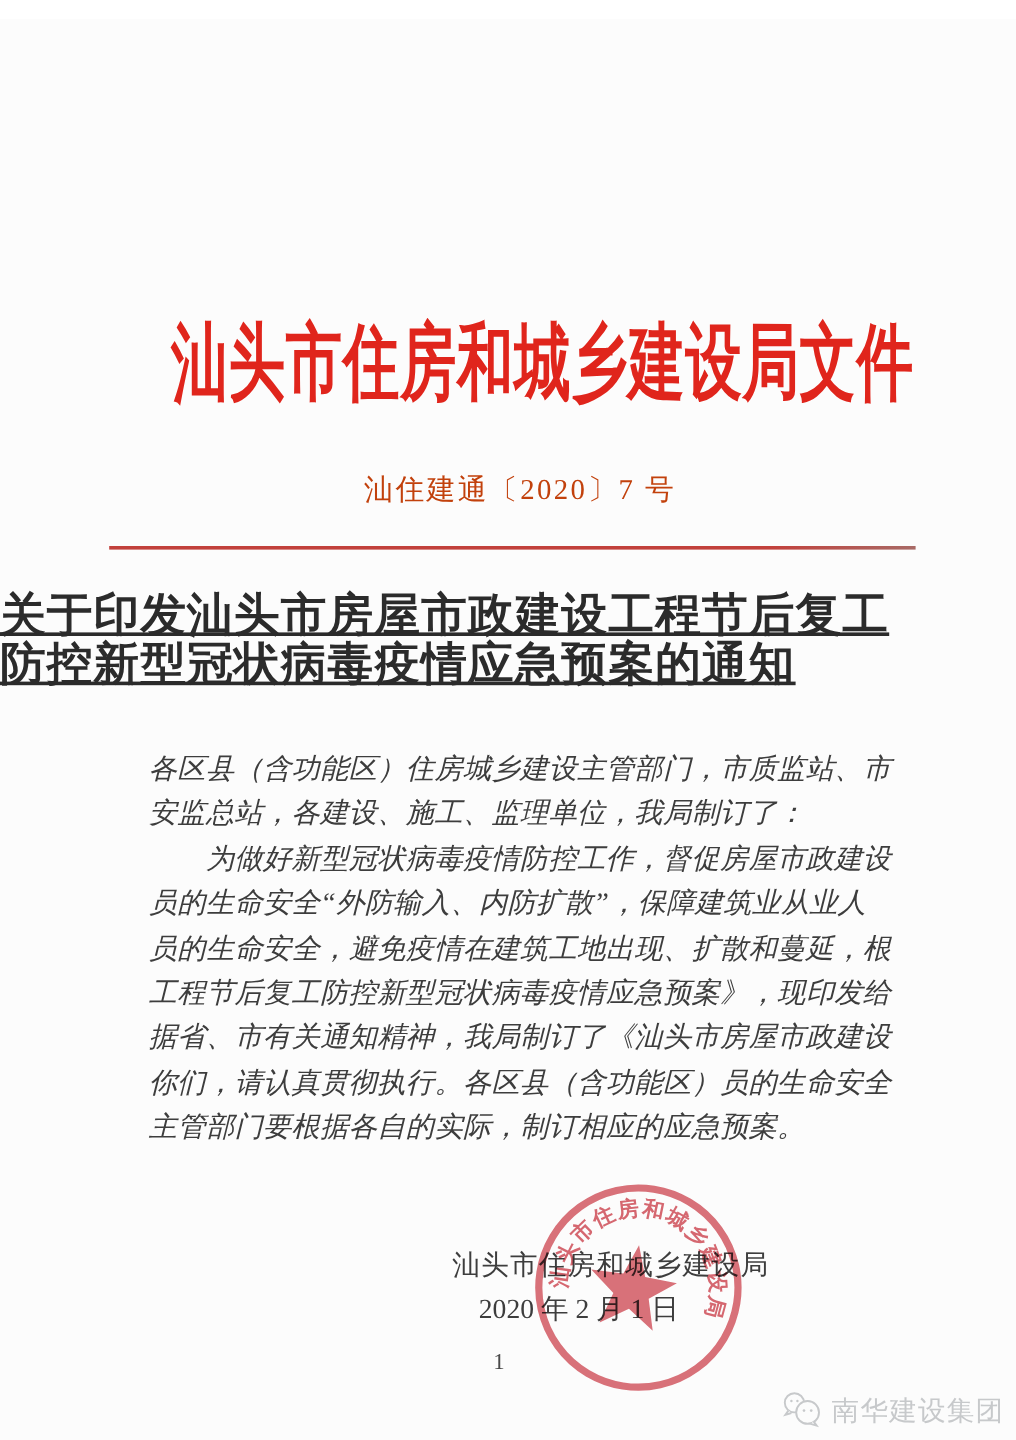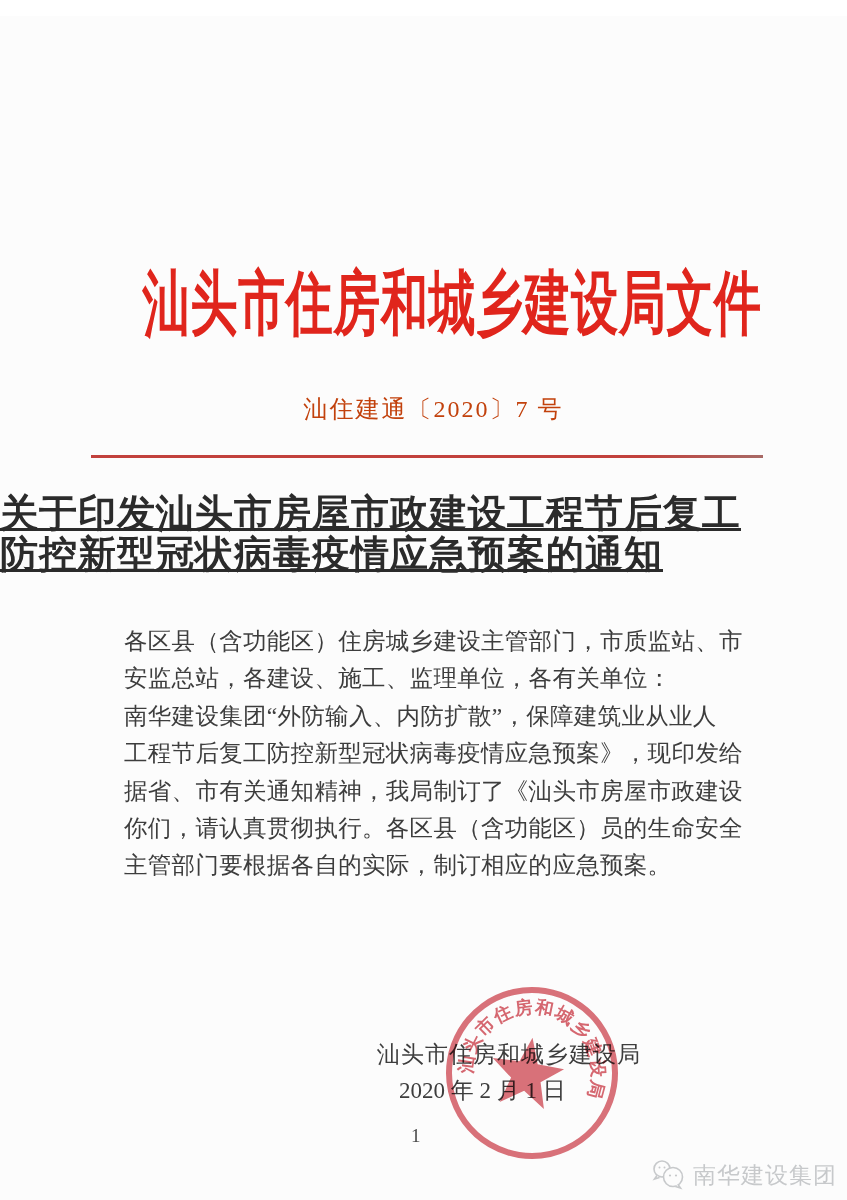--- a/index.html
+++ b/index.html
@@ -72,20 +72,21 @@
   
   .body-text {
     position: absolute;
     top: 607px;
     left: 124px;
     width: 612px;
     font-size: 23.5px;
     line-height: 37.4px;
     color: #3d3d3d;
     letter-spacing: 0.3px;
+    font-style: italic;
   }
   .body-text .line {
     white-space: pre;
   }
   
   .sig-org {
     position: absolute;
     top: 1024px;
     left: 377px;
     font-size: 23px;
@@ -168,22 +169,24 @@
 
   <div class="rule"></div>
 
   <div class="doc-title">
     <div>关于印发汕头市房屋市政建设工程节后复工</div>
     <div>防控新型冠状病毒疫情应急预案的通知</div>
   </div>
 
   <div class="body-text">
     <div class="line">各区县（含功能区）住房城乡建设主管部门，市质监站、市</div>
-    <div class="line">安监总站，各建设、施工、监理单位，各有关单位：</div>
-    <div class="line">南华建设集团“外防输入、内防扩散”，保障建筑业从业人</div>
+    <div class="line">安监总站，各建设、施工、监理单位，我局制订了：</div>
+    <div class="line">　　为做好新型冠状病毒疫情防控工作，督促房屋市政建设</div>
+    <div class="line">员的生命安全“外防输入、内防扩散”，保障建筑业从业人</div>
+    <div class="line">员的生命安全，避免疫情在建筑工地出现、扩散和蔓延，根</div>
     <div class="line">工程节后复工防控新型冠状病毒疫情应急预案》，现印发给</div>
     <div class="line">据省、市有关通知精神，我局制订了《汕头市房屋市政建设</div>
     <div class="line">你们，请认真贯彻执行。各区县（含功能区）员的生命安全</div>
     <div class="line">主管部门要根据各自的实际，制订相应的应急预案。</div>
   </div>
 
   <div class="sig-org">汕头市住房和城乡建设局</div>
 
   <div class="sig-date">2020 年 2 月 1 日</div>
 

